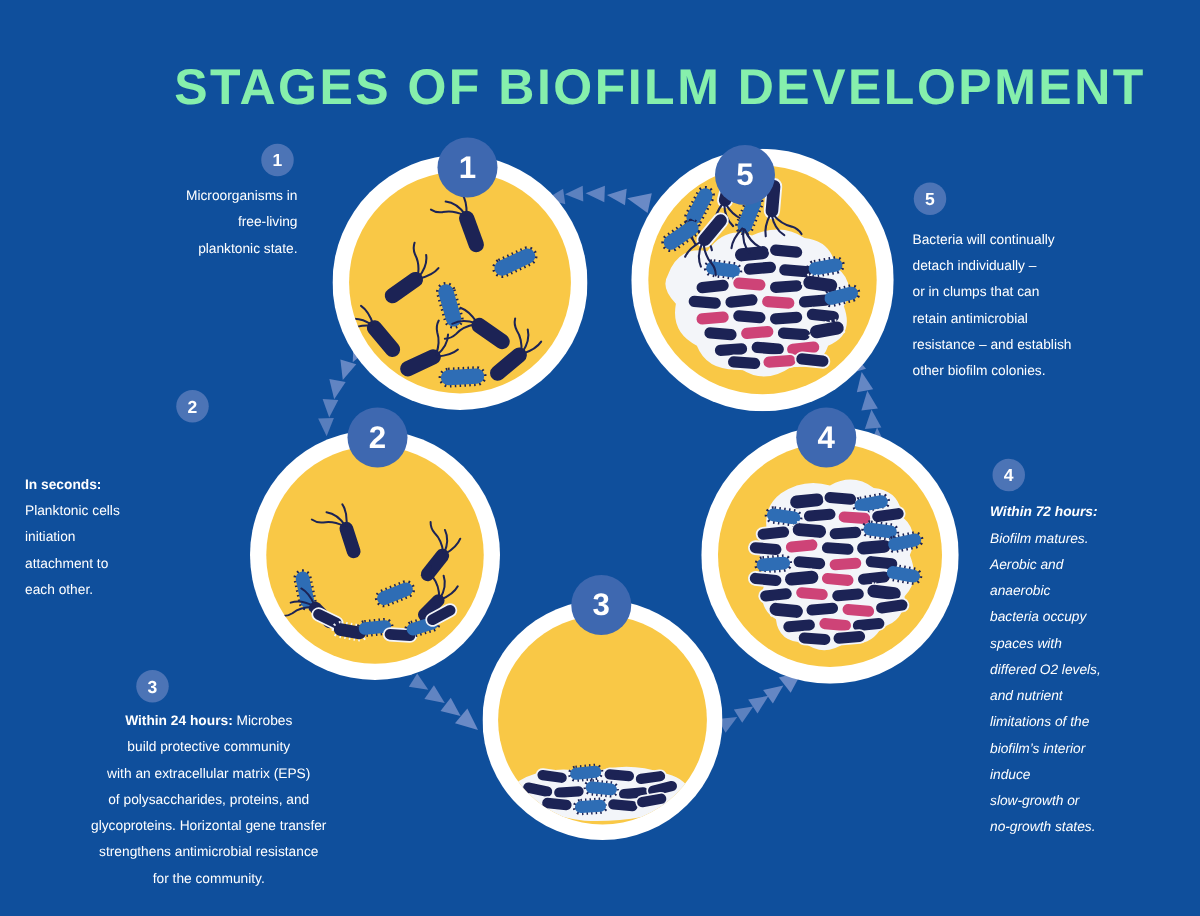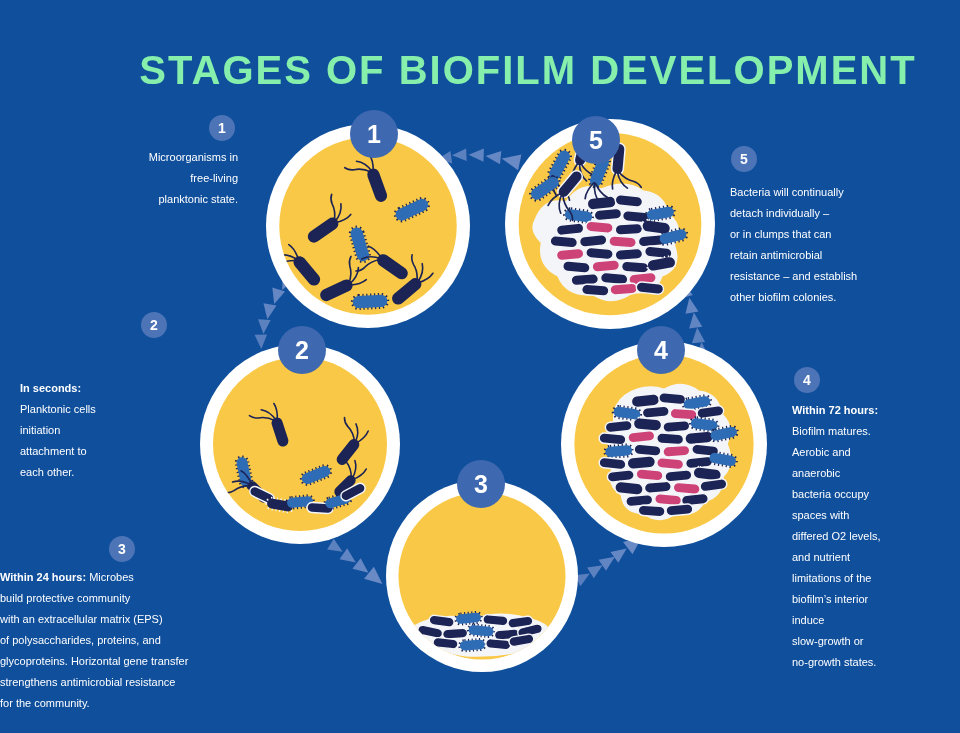--- a/index.html
+++ b/index.html
@@ -13,22 +13,22 @@
           color:#fff;font-weight:700;font-size:25px;display:flex;align-items:center;
           justify-content:center;z-index:3;}
   .sbadge{position:absolute;width:26px;height:26px;border-radius:50%;background:#4C74B6;
           color:#fff;font-weight:700;font-size:14px;display:flex;align-items:center;
           justify-content:center;z-index:3;}
   .txt{position:absolute;color:#FFFFFF;font-size:11px;line-height:21px;
        white-space:pre-line;z-index:3;}
   .txt .lead{font-weight:700;}
   .t1{top:147px;left:20px;width:218px;text-align:right;}
   .t2{top:338px;left:20px;width:150px;text-align:left;margin-top:40px;}
-  .t3{top:567px;left:0px;width:334px;text-align:left;}
-  .t4{top:400px;left:792px;width:168px;text-align:left;}
+  .t3{top:567px;left:0px;width:334px;text-align:center;}
+  .t4{top:400px;left:792px;width:168px;text-align:left;font-style:italic;}
   .t5{top:182px;left:730px;width:232px;text-align:left;}
 </style>
 </head>
 <body>
 
 <div class="canvas">
 
   <h1 class="title">STAGES OF BIOFILM DEVELOPMENT</h1>
 
   <svg id="arrows" width="960" height="733">

